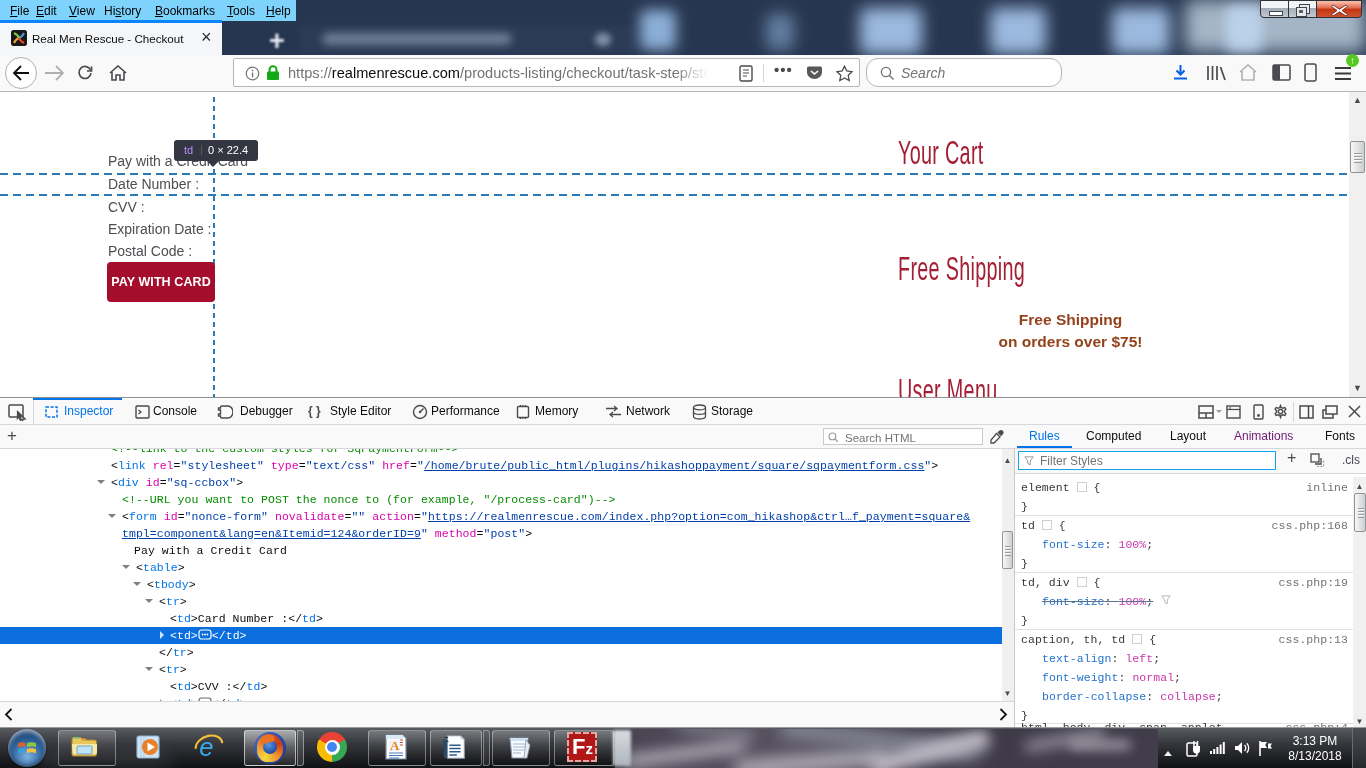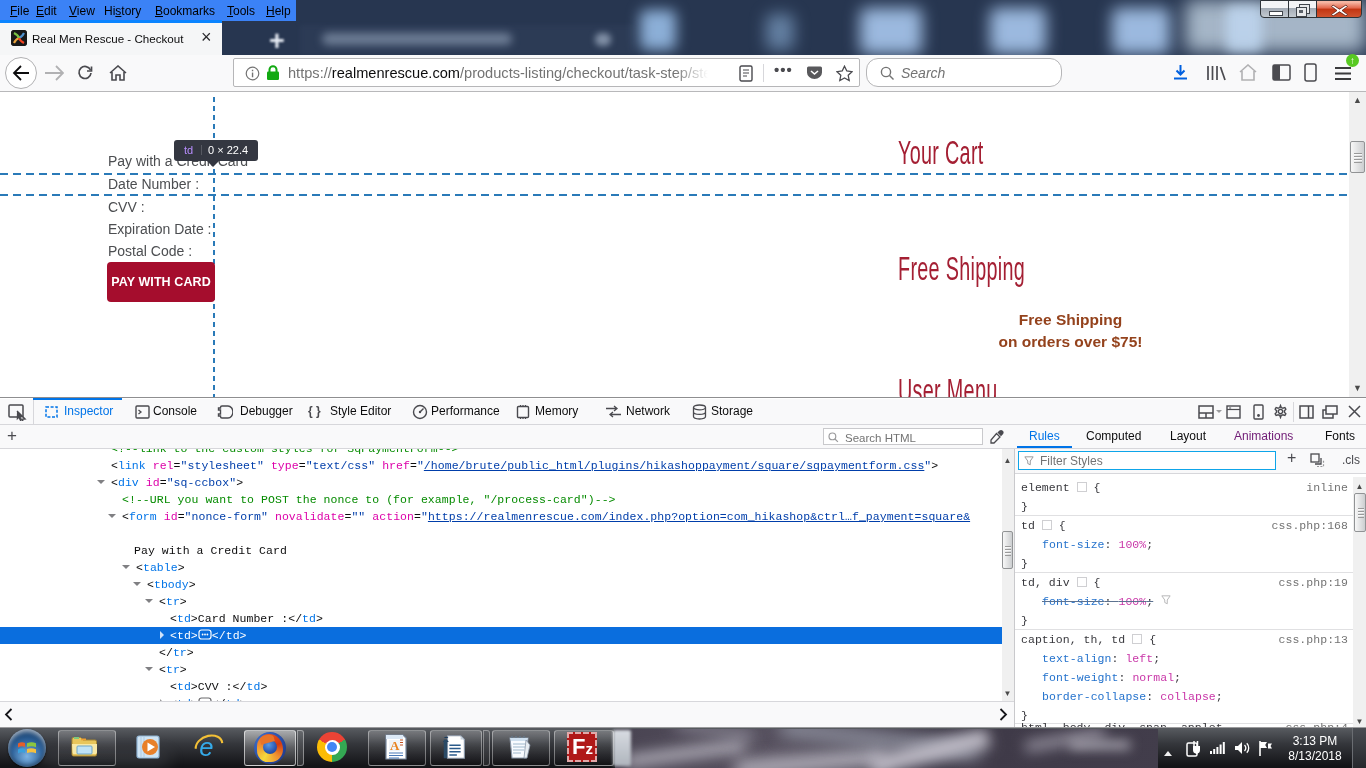--- a/index.html
+++ b/index.html
@@ -1,20 +1,20 @@
 <!DOCTYPE html>
 <html><head><meta charset="utf-8">
 <style>
 html,body{margin:0;padding:0}
 body{width:1366px;height:768px;overflow:hidden;position:relative;background:#fff;
   font-family:"Liberation Sans",sans-serif;}
 .abs{position:absolute}
 
 #titlebar{left:0;top:0;width:1366px;height:23px;background:#273650}
-#menubar{left:0;top:0;width:296px;height:21px;background:#3b82f6;color:#000;font-size:12px}
+#menubar{left:0;top:0;width:296px;height:21px;background:#7dd3fc;color:#000;font-size:12px}
 .mi{position:absolute;top:4px}
 #bluetab{left:0;top:20px;width:222px;height:3px;background:#0a84ff}
 #tabbar{left:0;top:23px;width:1366px;height:32px;background:#273650}
 #tabtitle{left:32px;top:9px;font-size:11.6px;color:#0c0c0d}
 #tabclose{left:201px;top:4px;font-size:18px;color:#2a2a2e}
 
 #favicon{left:11px;top:7px;width:16px;height:16px;border-radius:3px;background:#1b1b1b;overflow:hidden}
 
 .blob{position:absolute;filter:blur(6px);border-radius:6px}
 
@@ -331,20 +331,21 @@
     <span class="abs" style="left:311px;top:4px;font-size:12px;color:#0c0c0d">Fonts</span>
   </div>
   <div class="abs" id="markup">
     <div class="ml" style="left:111px;top:-9px"><span class="cmt">&lt;!--link to the custom styles for SqPaymentForm--&gt;</span></div>
     <div class="ml" style="left:111px;top:8px">&lt;<span class="tag">link</span> <span class="attr">rel</span>=<span class="val">"stylesheet"</span> <span class="attr">type</span>=<span class="val">"text/css"</span> <span class="attr">href</span>=<span class="val">"<span class="lnk">/home/brute/public_html/plugins/hikashoppayment/square/sqpaymentform.css</span>"</span>&gt;</div>
     <div class="arrowT" style="left:97px;top:31px"></div>
     <div class="ml" style="left:111px;top:25px">&lt;<span class="tag">div</span> <span class="attr">id</span>=<span class="val">"sq-ccbox"</span>&gt;</div>
     <div class="ml" style="left:122px;top:42px"><span class="cmt">&lt;!--URL you want to POST the nonce to (for example, "/process-card")--&gt;</span></div>
     <div class="arrowT" style="left:108px;top:65px"></div>
     <div class="ml" style="left:122px;top:59px">&lt;<span class="tag">form</span> <span class="attr">id</span>=<span class="val">"nonce-form"</span> <span class="attr">novalidate</span>=<span class="val">""</span> <span class="attr">action</span>=<span class="val">"<span class="lnk">https://realmenrescue.com/index.php?option=com_hikashop&amp;ctrl…f_payment=square&amp;</span></span></div>
+    <div class="ml" style="left:122px;top:76px"><span class="val"><span class="lnk">tmpl=component&amp;lang=en&amp;Itemid=124&amp;orderID=9</span>"</span> <span class="attr">method</span>=<span class="val">"post"</span>&gt;</div>
     <div class="ml" style="left:134px;top:93px">Pay with a Credit Card</div>
     <div class="arrowT" style="left:122px;top:116px"></div>
     <div class="ml" style="left:136px;top:110px">&lt;<span class="tag">table</span>&gt;</div>
     <div class="arrowT" style="left:133px;top:133px"></div>
     <div class="ml" style="left:147px;top:127px">&lt;<span class="tag">tbody</span>&gt;</div>
     <div class="arrowT" style="left:145px;top:150px"></div>
     <div class="ml" style="left:159px;top:144px">&lt;<span class="tag">tr</span>&gt;</div>
     <div class="ml" style="left:170px;top:161px">&lt;<span class="tag">td</span>&gt;Card Number :&lt;/<span class="tag">td</span>&gt;</div>
     <div class="abs" style="left:0;top:178px;width:1002px;height:17px;background:#0a6ede"></div>
     <div class="abs" style="left:160px;top:182px;width:0;height:0;border:4px solid transparent;border-left-color:#cfe2fa"></div>

